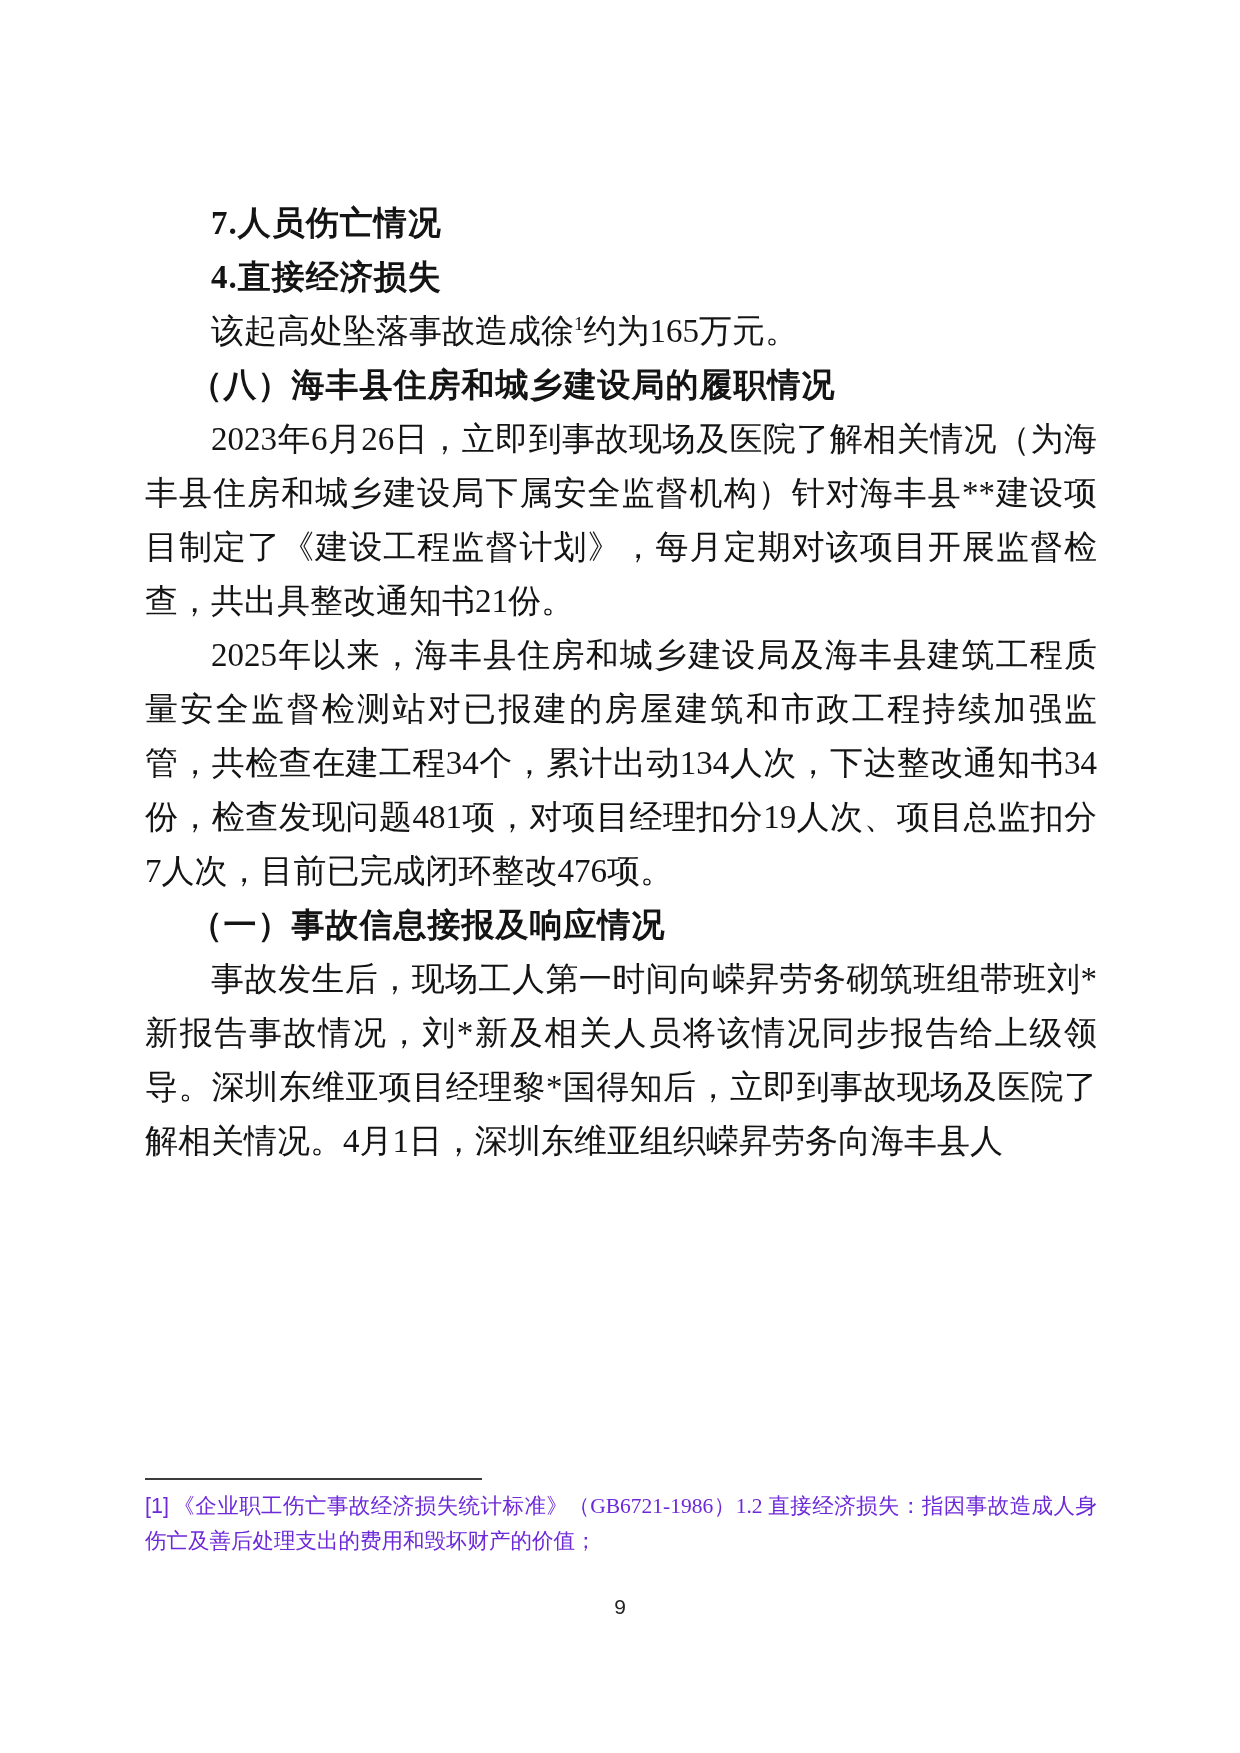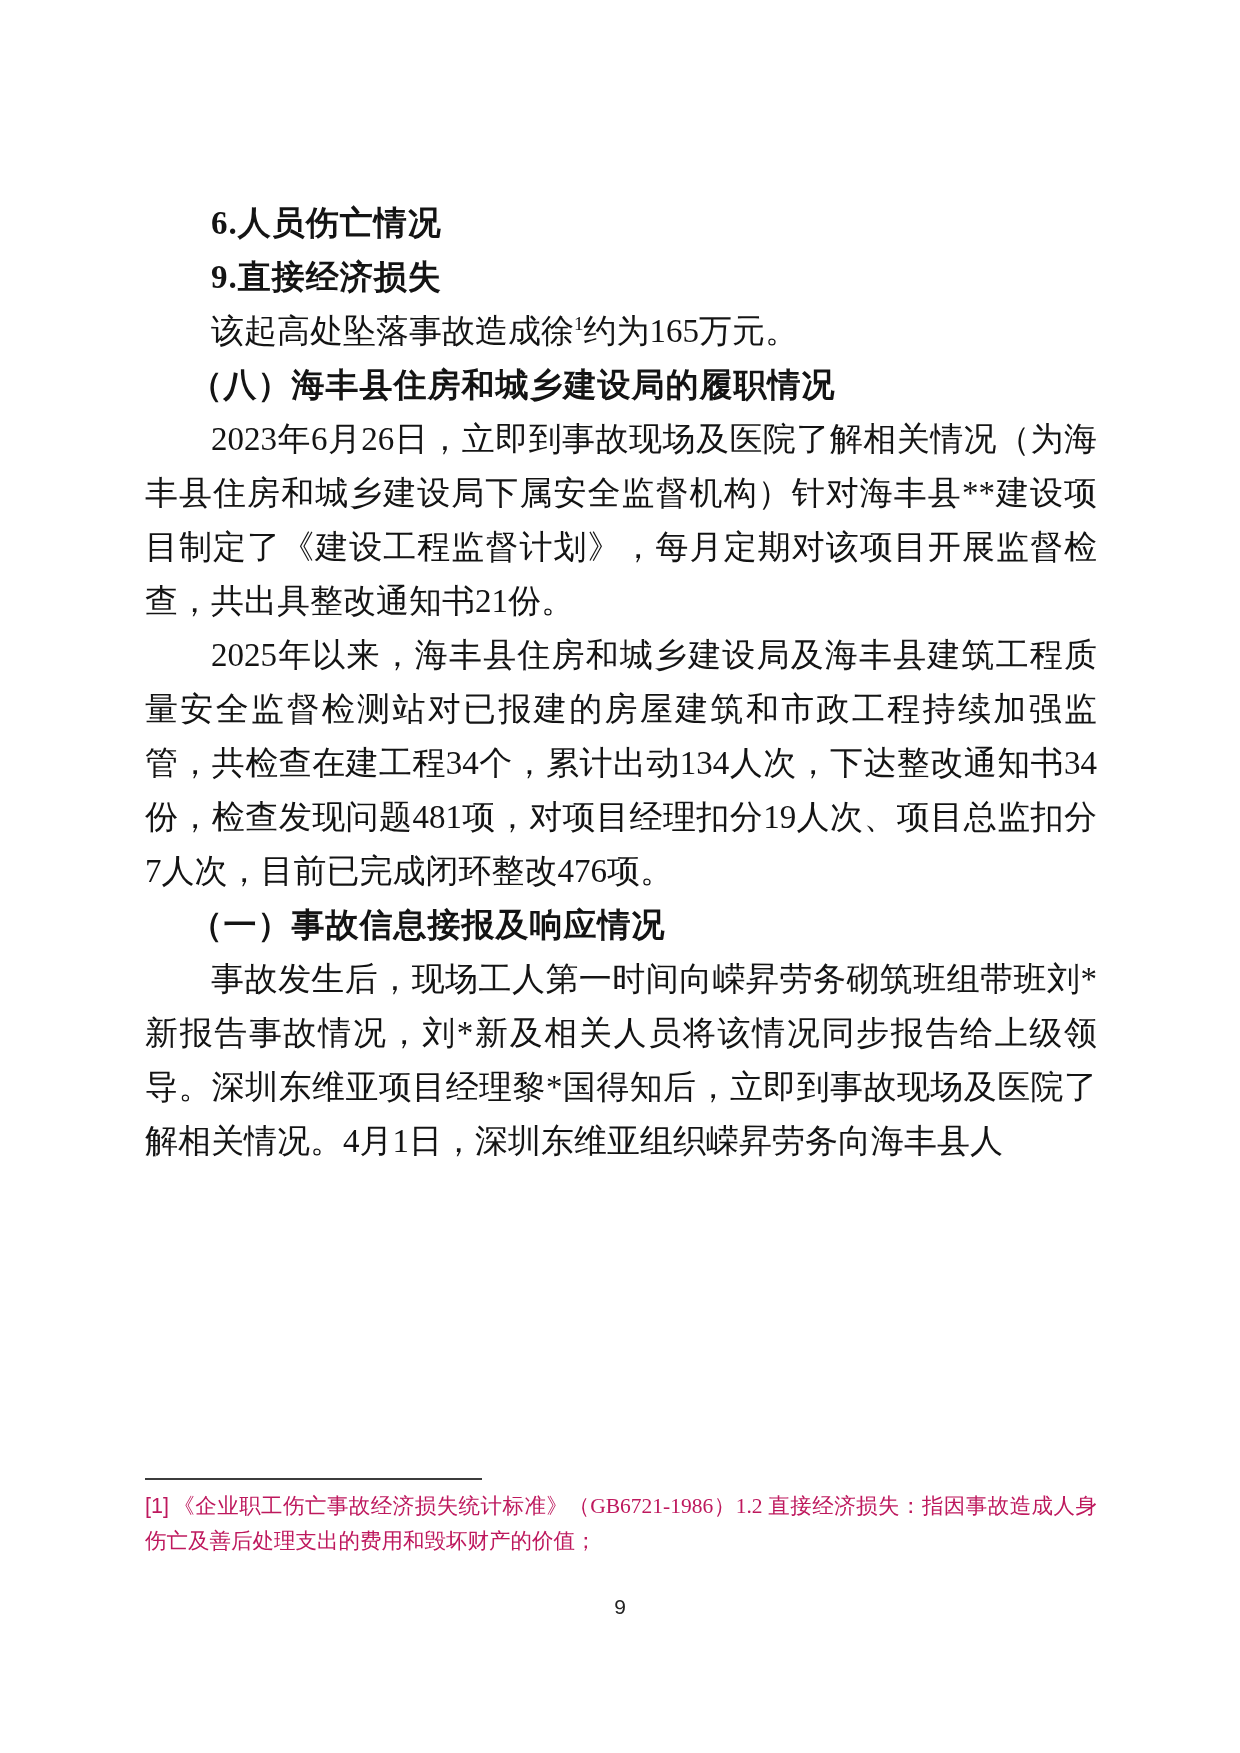--- a/index.html
+++ b/index.html
@@ -58,21 +58,21 @@
     vertical-align: super;
   }
   .footnote-area {
     position: absolute;
     left: 145px;
     top: 1478px;
     width: 952px;
     font-size: 21.5px;
     line-height: 35px;
     text-align: justify;
-    color: #be185d;
+    color: #6d28d9;
   }
   .footnote-sep {
     border: none;
     border-top: 2px solid #3c3c3c;
     width: 337px;
     margin: 0 0 9px 0;
   }
   .footnote-marker {
     font-family: "Liberation Sans", "DejaVu Sans", sans-serif;
     margin-right: 4px;
@@ -88,24 +88,24 @@
     color: #222222;
   }
 </style>
 </head>
 <body>
 
 <div class="page">
 
   <div class="doc-body">
 
-    <h3 class="heading-num">6.人员伤亡情况</h3>
+    <h3 class="heading-num">7.人员伤亡情况</h3>
 
 
-    <h3 class="heading-num">9.直接经济损失</h3>
+    <h3 class="heading-num">4.直接经济损失</h3>
 
     <p class="para"><span>该起高处坠落事故造成徐</span><sup class="footnote-ref">1</sup><span>约为165万元。</span></p>
 
     <h3 class="heading-kai">（八）海丰县住房和城乡建设局的履职情况</h3>
 
     <p class="para">2023年6月26日，立即到事故现场及医院了解相关情况（为海丰县住房和城乡建设局下属安全监督机构）针对海丰县**建设项目制定了《建设工程监督计划》，每月定期对该项目开展监督检查，共出具整改通知书21份。</p>
 
     <p class="para">2025年以来，海丰县住房和城乡建设局及海丰县建筑工程质量安全监督检测站对已报建的房屋建筑和市政工程持续加强监管，共检查在建工程34个，累计出动134人次，下达整改通知书34份，检查发现问题481项，对项目经理扣分19人次、项目总监扣分7人次，目前已完成闭环整改476项。</p>
 
 

